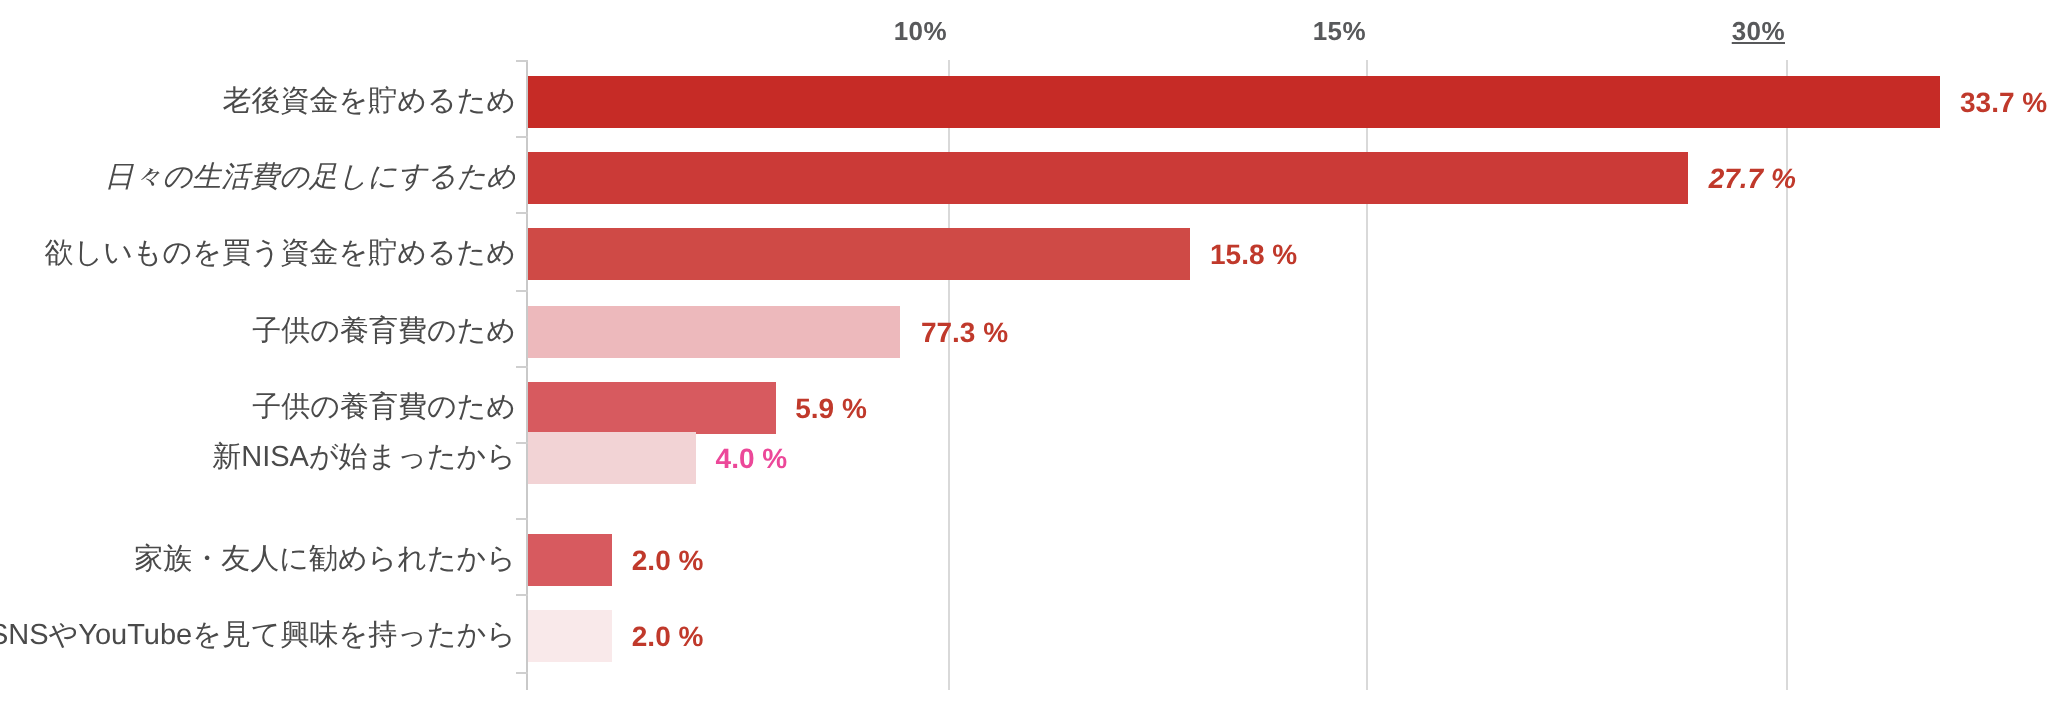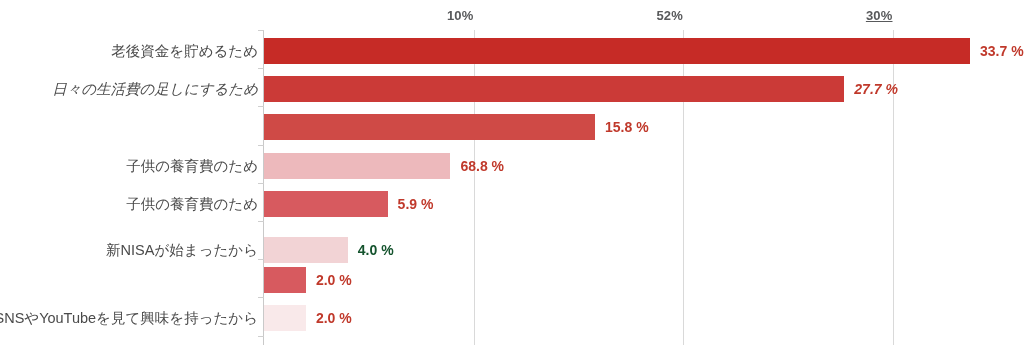--- a/index.html
+++ b/index.html
@@ -98,21 +98,21 @@
 
 <div id="chart-root">
 
   <div id="gridlines">
       <div class="gridline" style="left: 473.5px; top: 30px; position: absolute;"></div>
       <div class="gridline" style="left: 683px; top: 30px; position: absolute;"></div>
       <div class="gridline" style="left: 892.5px; top: 30px; position: absolute;"></div>
     </div>
   <div id="axis-labels">
       <div class="axis-label" style="left: 477.5px; text-align: center;">10%</div>
-      <div class="axis-label" style="left: 687px;">52%</div>
+      <div class="axis-label" style="left: 687px;">15%</div>
       <div class="axis-label" style="left: 896.5px; text-decoration: underline;">30%</div>
     </div>
 
   <div class="axis-line"></div>
   <div id="tick-marks">
       <div class="tick-mark" style="top: 30px;"></div>
       <div class="tick-mark" style="top: 68.2px;"></div>
       <div class="tick-mark" style="top: 106.4px;"></div>
       <div class="tick-mark" style="top: 144.6px;"></div>
       <div class="tick-mark" style="top: 182.8px;"></div>
@@ -127,39 +127,41 @@
         <div class="cat-label">老後資金を貯めるため</div>
         <div class="bar" title="老後資金を貯めるため 33.7 %" style="width: 706.015px; height: 26px; background: rgb(198, 43, 38);"></div>
         <div class="val-label" style="left: 970.015px; color: rgb(192, 57, 43);">33.7 %</div>
       </div>
       <div class="row" style="top: 76.2px; font-style: italic;">
         <div class="cat-label">日々の生活費の足しにするため</div>
         <div class="bar" title="日々の生活費の足しにするため 27.7 %" style="width: 580.315px; height: 26px; background: rgb(203, 58, 55);"></div>
         <div class="val-label" style="left: 844.315px; color: rgb(192, 57, 43);">27.7 %</div>
       </div>
       <div class="row" style="top: 114.4px;">
+        <div class="cat-label">欲しいものを買う資金を貯めるため</div>
         <div class="bar" title="欲しいものを買う資金を貯めるため 15.8 %" style="width: 331.01px; height: 26px; background: rgb(207, 74, 70);"></div>
         <div class="val-label" style="left: 595.01px; color: rgb(192, 57, 43);">15.8 %</div>
       </div>
       <div class="row" style="top: 152.6px;">
         <div class="cat-label">子供の養育費のため</div>
         <div class="bar" title="元々興味があったから 8.9 %" style="width: 186.455px; height: 26px; background: rgb(237, 185, 188);"></div>
-        <div class="val-label" style="left: 450.455px; color: rgb(192, 57, 43);">68.8 %</div>
+        <div class="val-label" style="left: 450.455px; color: rgb(192, 57, 43);">77.3 %</div>
       </div>
       <div class="row" style="top: 190.8px;">
         <div class="cat-label">子供の養育費のため</div>
         <div class="bar" title="子供の養育費のため 5.9 %" style="width: 123.605px; height: 26px; background: rgb(215, 90, 95);"></div>
         <div class="val-label" style="left: 387.605px; color: rgb(192, 57, 43);">5.9 %</div>
       </div>
-      <div class="row" style="top: 237px;">
+      <div class="row" style="top: 216px;">
         <div class="cat-label">新NISAが始まったから</div>
         <div class="bar" title="新NISAが始まったから 4.0 %" style="width: 83.8px; height: 26px; background: rgb(242, 211, 213);"></div>
-        <div class="val-label" style="left: 347.8px; color: #14532d;">4.0 %</div>
+        <div class="val-label" style="left: 347.8px; color: #ec4899;">4.0 %</div>
       </div>
       <div class="row" style="top: 267.2px;">
+        <div class="cat-label">家族・友人に勧められたから</div>
         <div class="bar" title="家族・友人に勧められたから 2.0 %" style="width: 41.9px; height: 26px; background: rgb(215, 90, 95);"></div>
         <div class="val-label" style="left: 305.9px; color: rgb(192, 57, 43);">2.0 %</div>
       </div>
       <div class="row" style="top: 305.4px;">
         <div class="cat-label">SNSやYouTubeを見て興味を持ったから</div>
         <div class="bar" title="SNSやYouTubeを見て興味を持ったから 2.0 %" style="width: 41.9px; height: 26px; background: rgb(249, 233, 234);"></div>
         <div class="val-label" style="left: 305.9px; color: rgb(192, 57, 43);">2.0 %</div>
       </div>
     </div>
 

